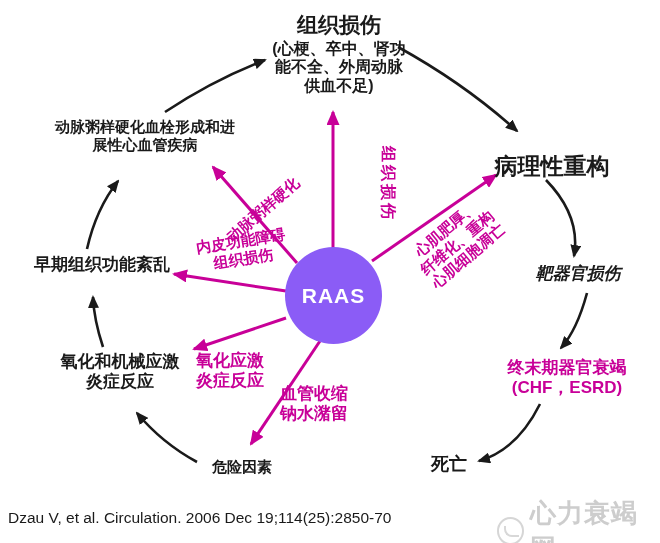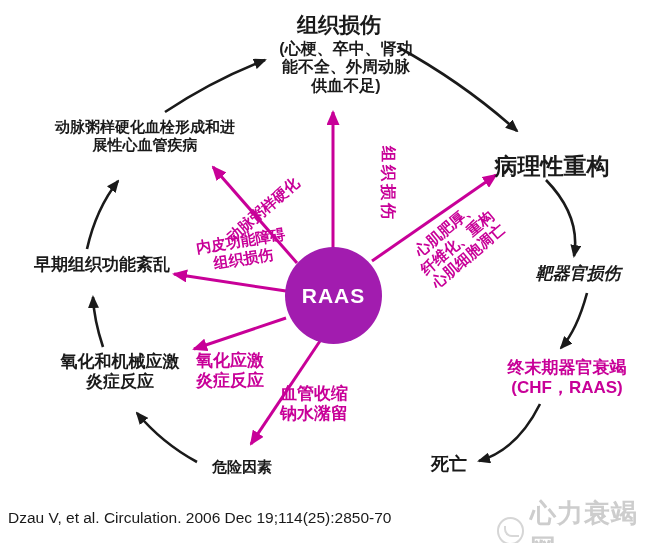--- a/index.html
+++ b/index.html
@@ -9,33 +9,33 @@
     font-family:"Liberation Sans","DejaVu Sans",sans-serif;
     color:#1a1a1a;
   }
   .abs{position:absolute;}
   .pre{white-space:pre-line;}
   .cxy{transform:translateX(-50%);}
   .blackLbl{color:#1a1a1a;font-weight:bold;line-height:1.18;text-align:center;}
   .mag{color:#c80098;font-weight:bold;line-height:1.18;}
   
   #tissue-title{left:339px;top:13px;font-size:21px;}
-  #tissue-sub{left:346px;top:40px;font-size:16px;width:230px;line-height:1.15;}
+  #tissue-sub{left:339px;top:40px;font-size:16px;width:230px;line-height:1.15;}
   #athero{left:145px;top:118px;font-size:15px;width:240px;}
   #early{left:102px;top:255px;font-size:17px;width:220px;}
   #oximech{left:120px;top:352px;font-size:17px;width:200px;}
   #risk{left:242px;top:458px;font-size:15px;width:120px;}
   #patho{left:552px;top:153px;font-size:23px;width:140px;}
   #target{left:578px;top:264px;font-size:17px;width:140px;font-style:italic;}
   #endstage{left:567px;top:358px;font-size:17px;width:170px;text-align:center;}
   #death{left:449px;top:454px;font-size:18px;width:80px;}
   
   #raas-circle{
     left:285px;top:247px;width:97px;height:97px;border-radius:50%;
-    background:#a21caf;display:flex;align-items:center;justify-content:center;
+    background:#8b5cf6;display:flex;align-items:center;justify-content:center;
   }
   #raas-circle span{color:#fff;font-weight:bold;font-size:21px;letter-spacing:1px;}
   
   #eff-tissue{left:375px;top:146px;font-size:16px;letter-spacing:3px;
     transform:rotate(90deg);transform-origin:top left;left:397px;}
   #eff-athero{left:200px;top:201px;width:126px;text-align:center;font-size:15px;
     transform:rotate(-41deg);}
   #eff-endo{left:176px;top:232px;width:132px;text-align:center;font-size:15px;
     transform:rotate(-9deg);}
   #eff-oxi{left:196px;top:351px;font-size:17px;text-align:center;}
@@ -88,21 +88,21 @@
 供血不足)</div>
 <div class="abs cxy blackLbl pre" id="athero">动脉粥样硬化血栓形成和进
 展性心血管疾病</div>
 <div class="abs cxy blackLbl" id="early">早期组织功能紊乱</div>
 <div class="abs cxy blackLbl pre" id="oximech">氧化和机械应激
 炎症反应</div>
 <div class="abs cxy blackLbl" id="risk">危险因素</div>
 <div class="abs cxy blackLbl" id="patho">病理性重构</div>
 <div class="abs cxy blackLbl" id="target">靶器官损伤</div>
 <div class="abs cxy mag pre" id="endstage">终末期器官衰竭
-(CHF，RAAS)</div>
+(CHF，ESRD)</div>
 <div class="abs cxy blackLbl" id="death">死亡</div>
 
 <div class="abs" id="raas-circle">
   <span>RAAS</span>
 </div>
 
 <div class="abs mag" id="eff-tissue">组织损伤</div>
 <div class="abs mag" id="eff-athero">动脉粥样硬化</div>
 <div class="abs mag pre" id="eff-endo">内皮功能障碍
 组织损伤</div>

